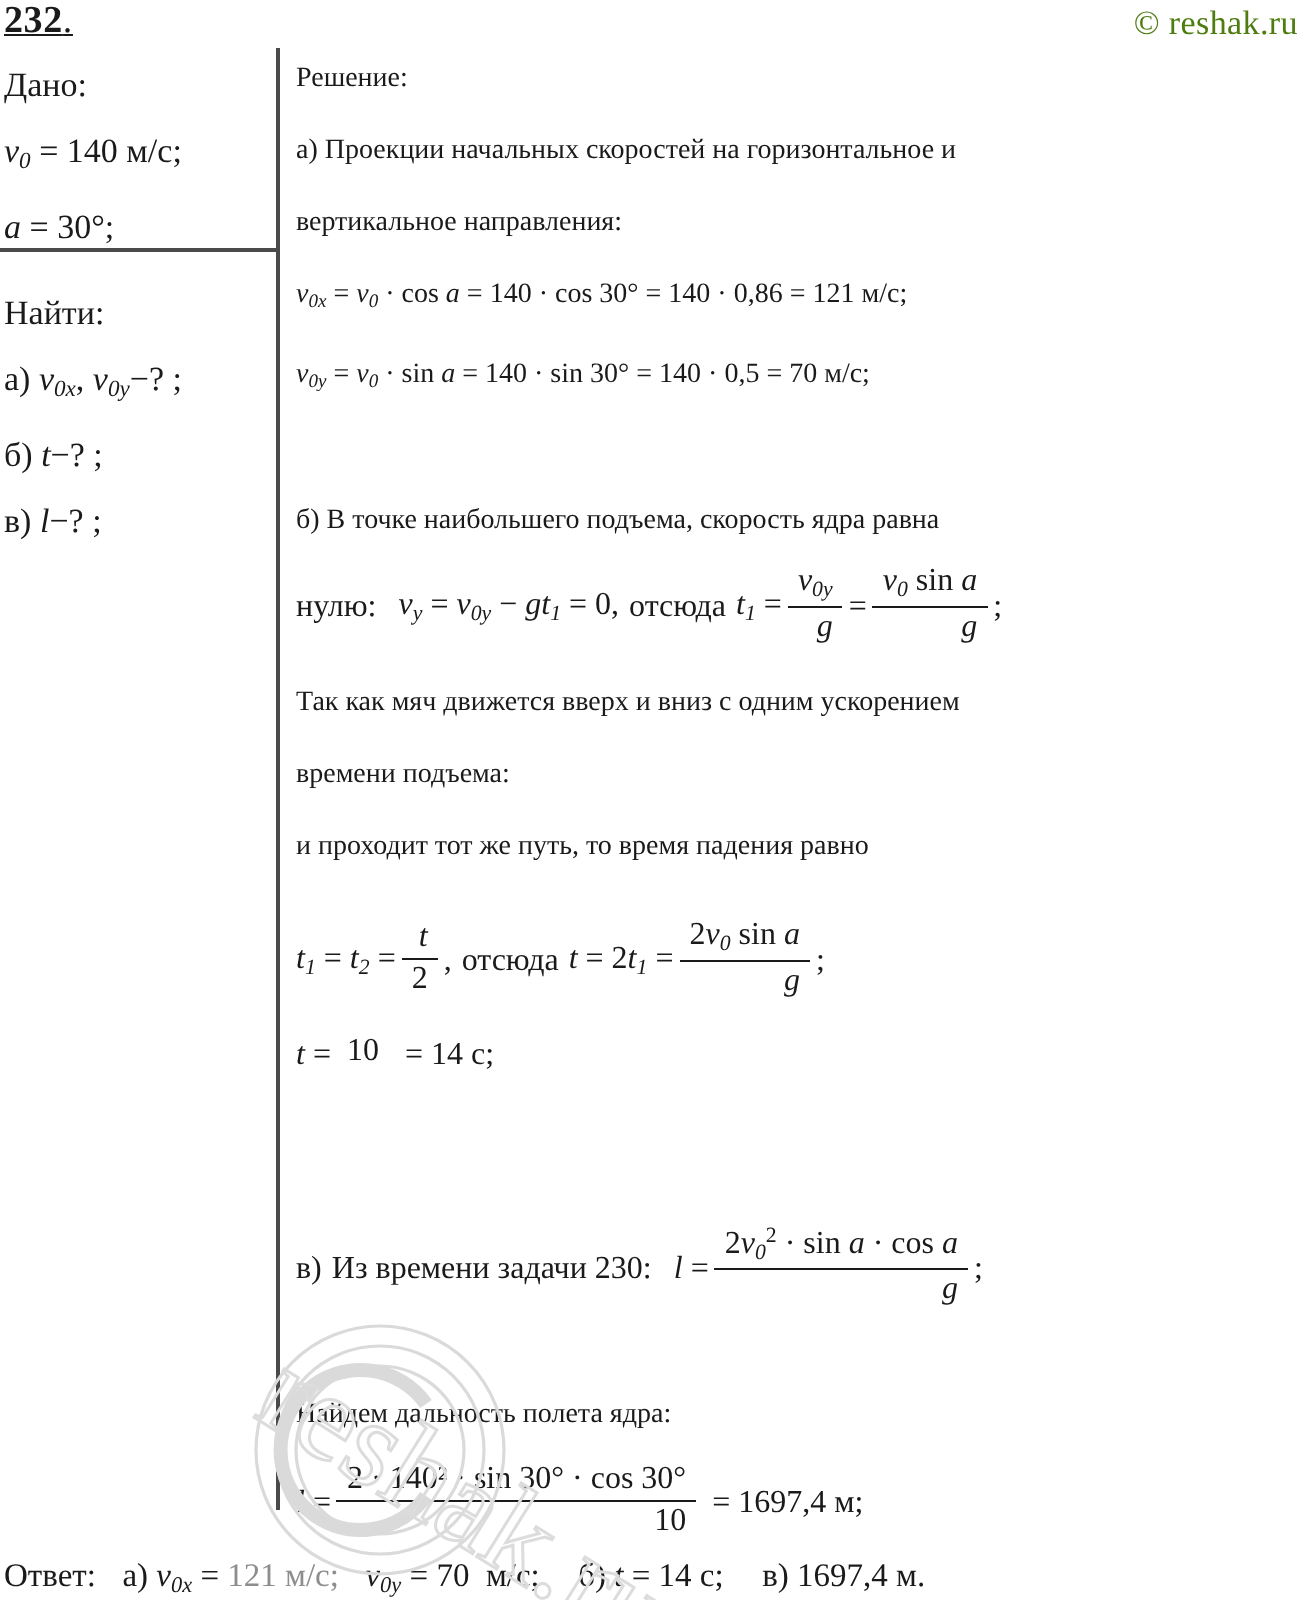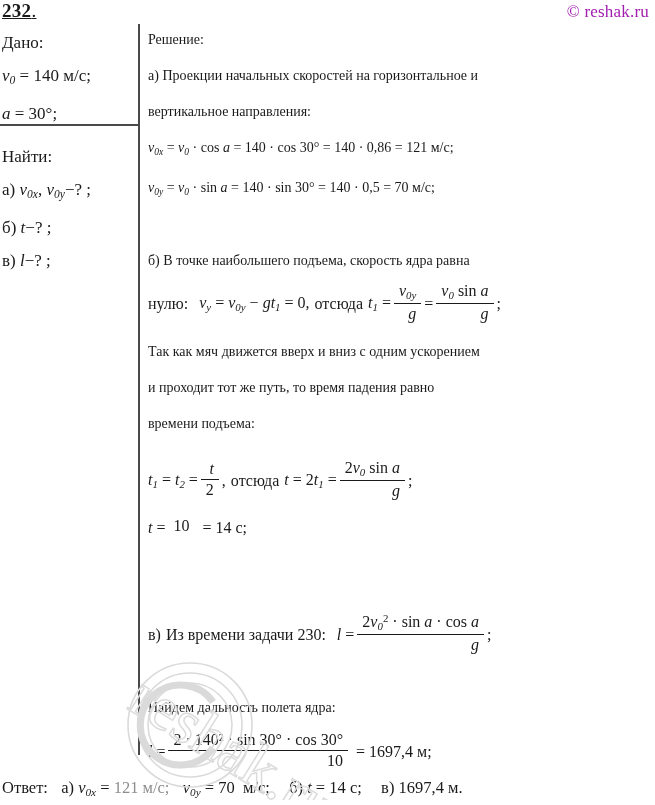--- a/index.html
+++ b/index.html
@@ -21,21 +21,21 @@
     height: 805px;
   }
 
   
   .wm-top {
     position: absolute;
     top: 2px;
     right: 6px;
     font-family: "Liberation Serif", serif;
     font-size: 17px;
-    color: #a21caf;
+    color: #4d7c0f;
     letter-spacing: 0.2px;
     white-space: nowrap;
   }
   .wm-big {
     position: absolute;
     left: 108px;
     top: 630px;
     width: 330px;
     height: 170px;
     pointer-events: none;
@@ -259,22 +259,22 @@
       </span>
       <span class="op">=</span>
       <span class="frac">
         <span class="num"><span class="mi">v</span><sub>0</sub> <span class="op">sin</span> <span class="mi">a</span></span>
         <span class="den"><span class="mi">g</span></span>
       </span>
       <span>;</span>
     </div>
 
     <div class="rc-line">Так как мяч движется вверх и вниз с одним ускорением</div>
+    <div class="rc-line">времени подъема:</div>
     <div class="rc-line">и проходит тот же путь, то время падения равно</div>
-    <div class="rc-line">времени подъема:</div>
 
     <div class="blockgap-sm"></div>
 
     <div class="eqrow" style="margin:6px 0 12px 0;">
       <span><span class="mi">t</span><sub>1</sub> <span class="op">=</span>
             <span class="mi">t</span><sub>2</sub> <span class="op">=</span></span>
       <span class="frac">
         <span class="num"><span class="mi">t</span></span>
         <span class="den">2</span>
       </span>

